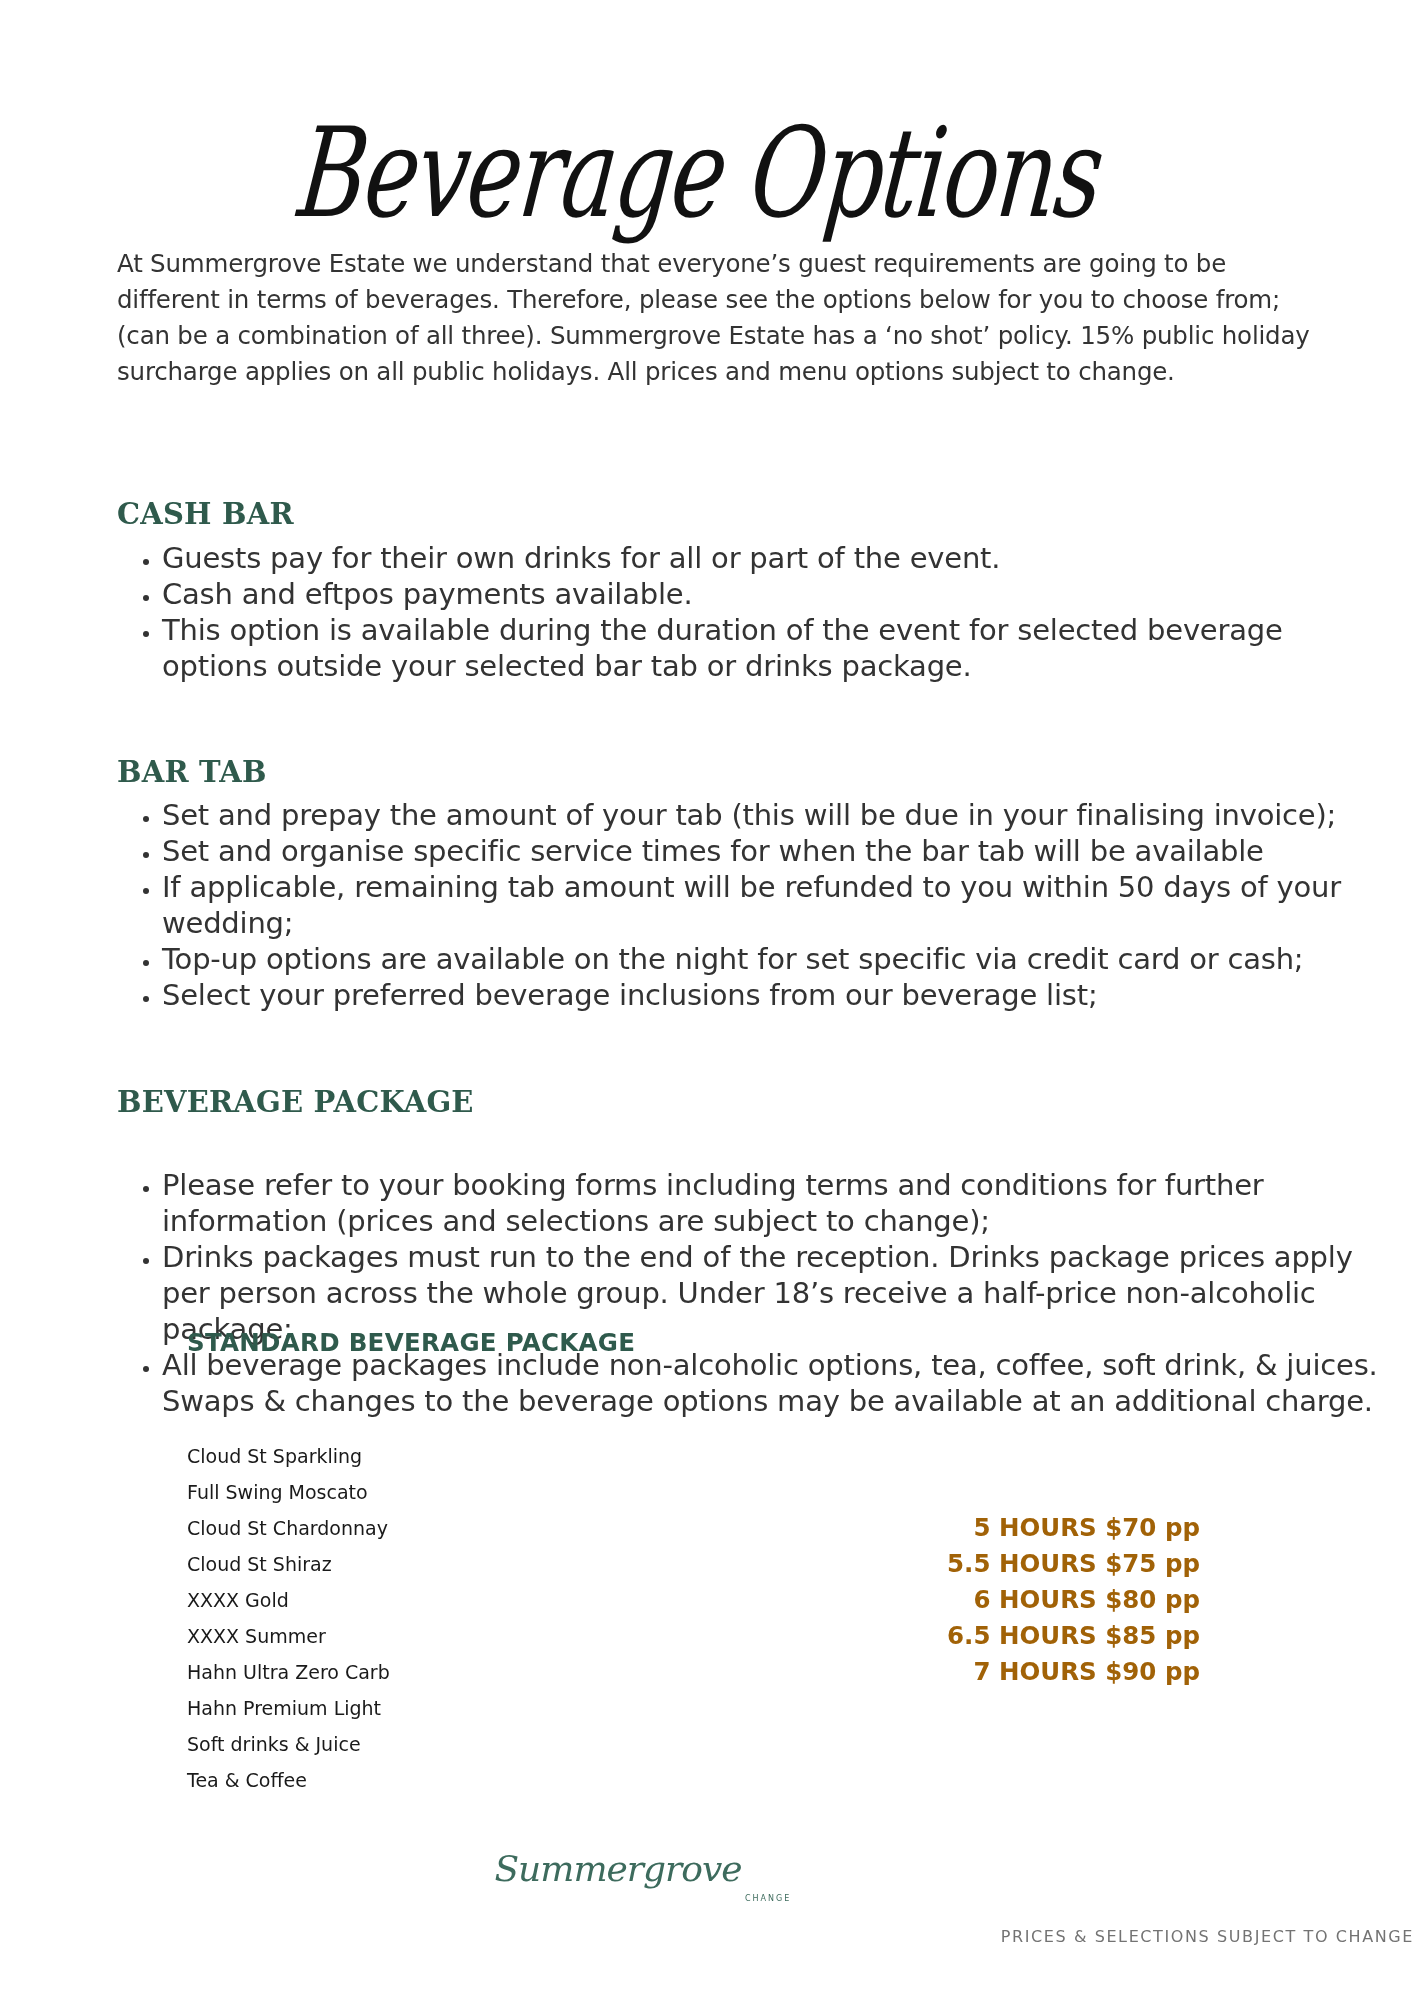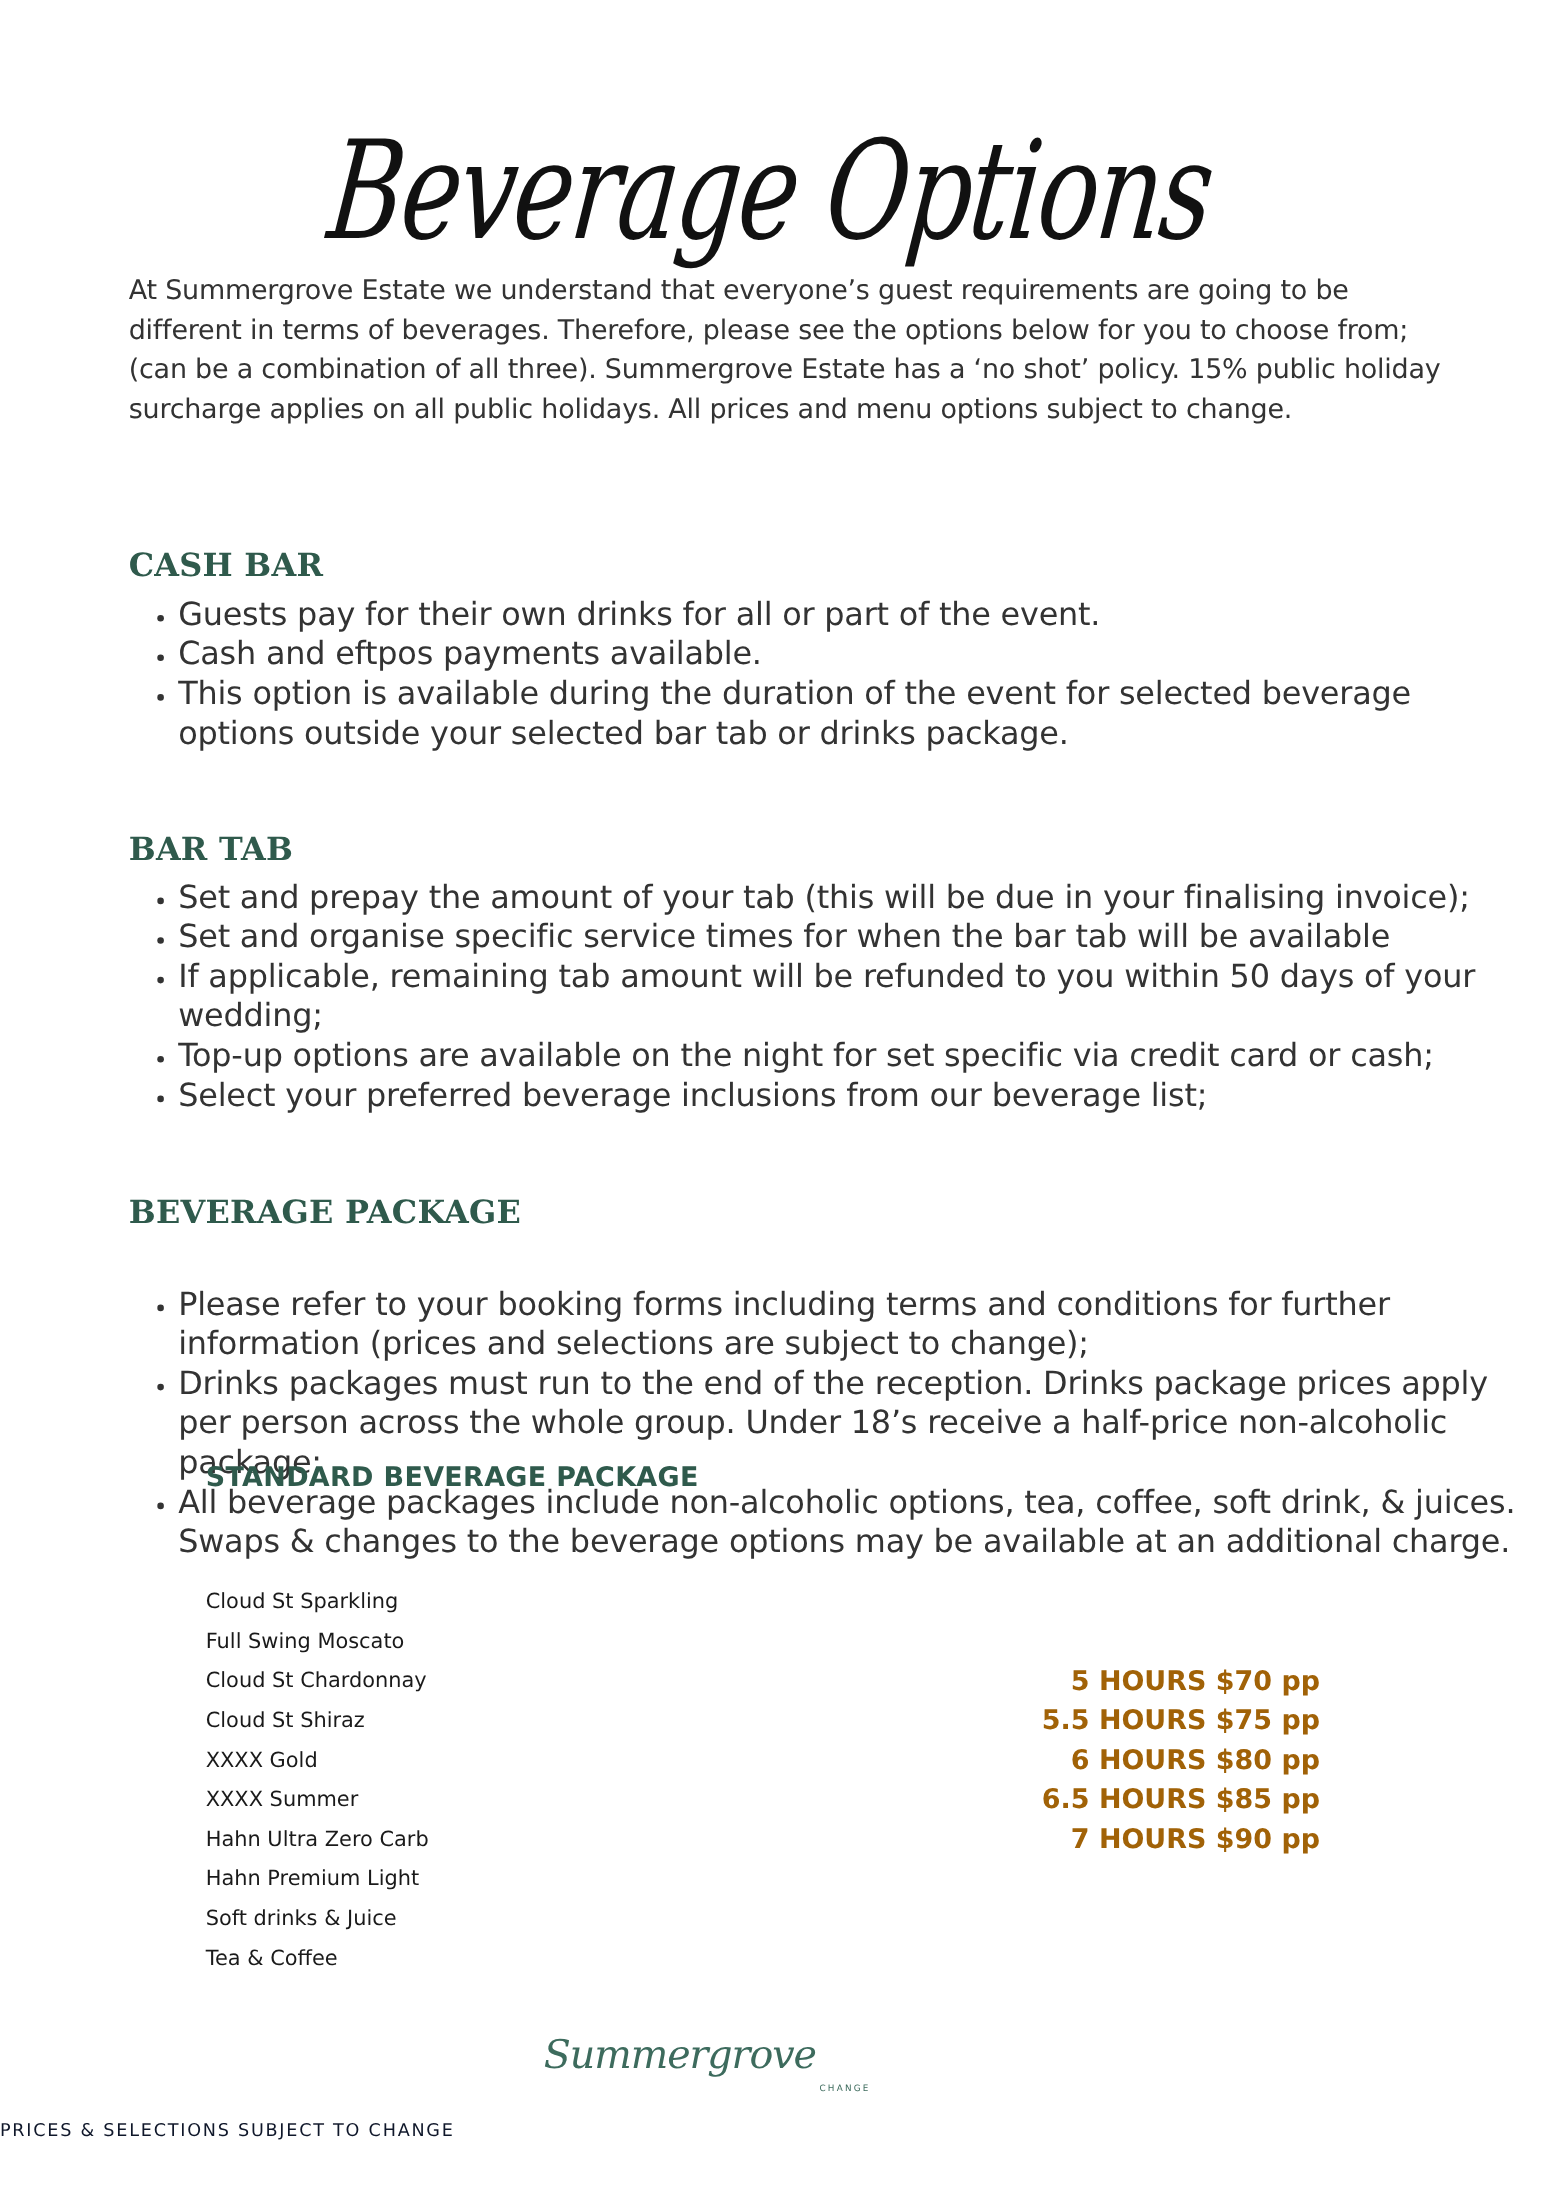--- a/index.html
+++ b/index.html
@@ -45,22 +45,22 @@
       position: absolute; left: 0; width: 1236px; top: 1848px; text-align: center;
     }
     .footer-logo .script {
       font-family: "DejaVu Serif", serif; font-style: italic; font-size: 36px;
       color: #3d6b5d; letter-spacing: -1px; display: inline-block;
     }
     .footer-logo .sub {
       position: absolute; left: 745px; top: 46px; font-size: 8px; letter-spacing: 2px; color: #3d6b5d;
     }
     .footer-note {
-      position: absolute; left: 0; width: 1414px; top: 1927px; text-align: left;
-      font-size: 16px; letter-spacing: 1.6px; color: #0f172a;
+      position: absolute; left: 0; width: 1414px; top: 1927px; text-align: right;
+      font-size: 16px; letter-spacing: 1.6px; color: #737373;
     }
   </style>
 </head>
 <body>
 
 <h1 class="title">Beverage Options</h1>
 
 <p class="intro">At Summergrove Estate we understand that everyone’s guest requirements are going to be different in terms of beverages. Therefore, please see the options below for you to choose from; (can be a combination of all three). Summergrove Estate has a ‘no shot’ policy. 15% public holiday surcharge applies on all public holidays. All prices and menu options subject to change.</p>
 
 <h2 class="section-heading" style="top:497px;">CASH BAR</h2>

